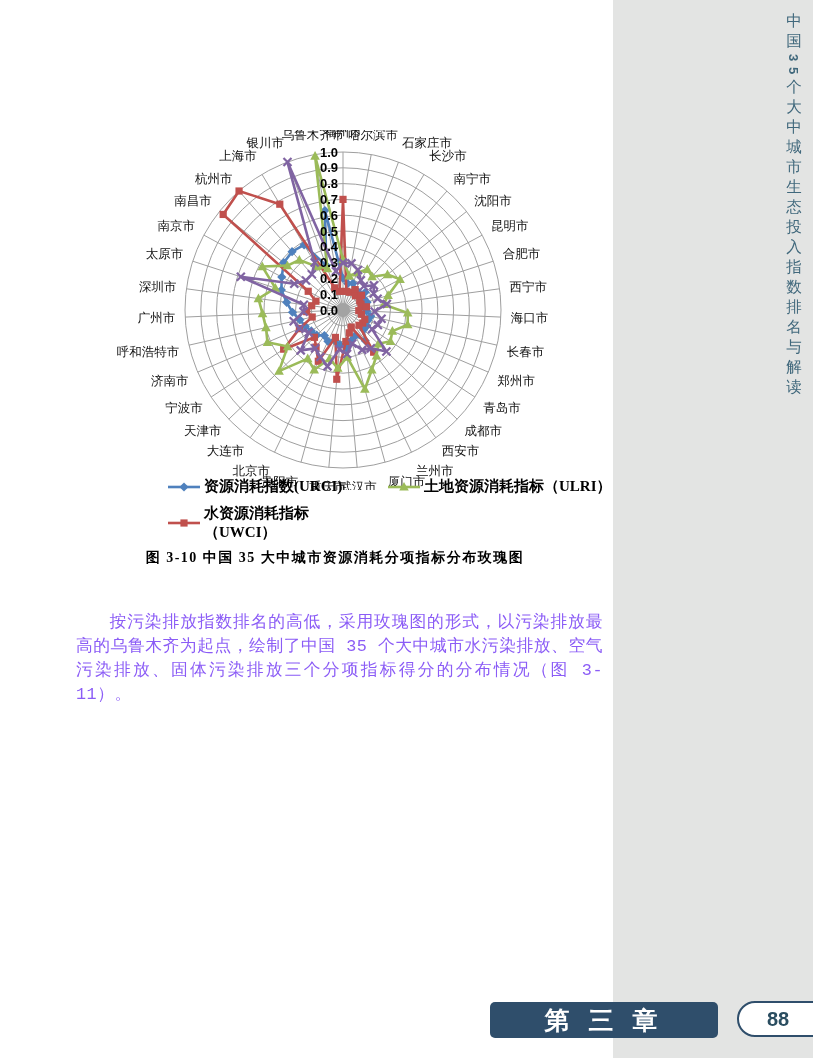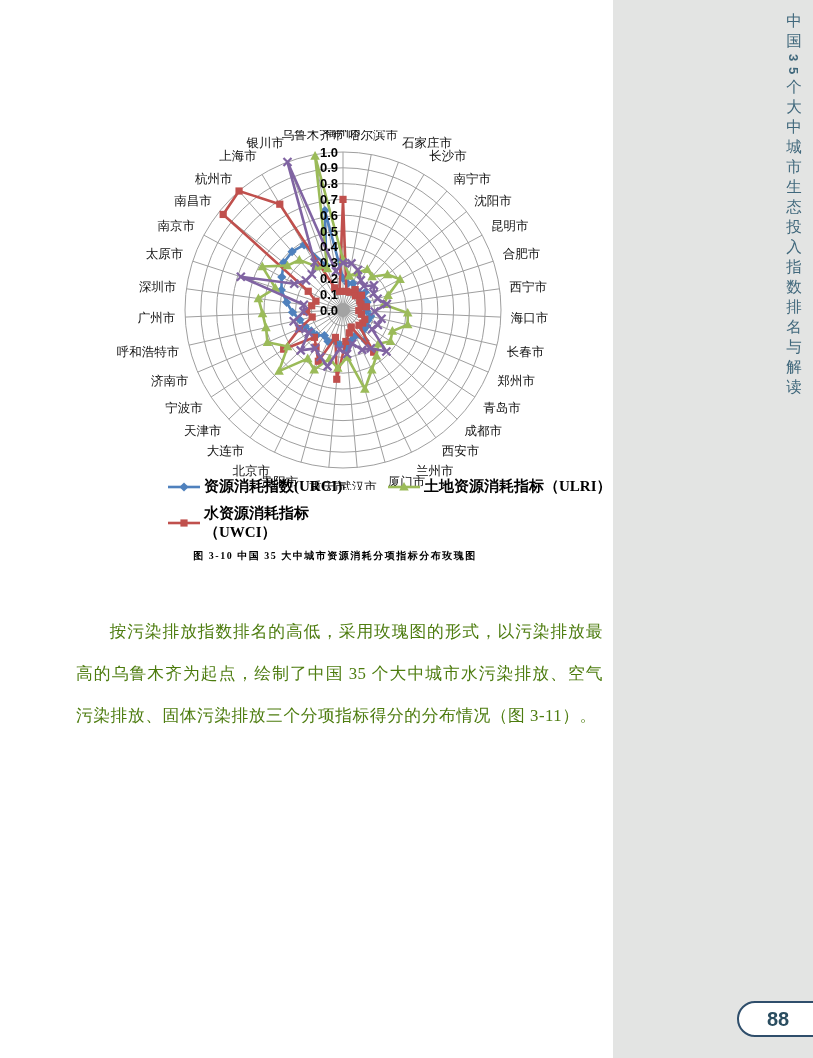--- a/index.html
+++ b/index.html
@@ -28,27 +28,27 @@
   
   #legend{
     position:absolute;left:168px;top:477px;width:480px;
     display:grid;grid-template-columns:212px auto;row-gap:9px;column-gap:0px;gap:8px;
   }
   .legend-item{display:flex;align-items:center;font-size:15px;font-weight:bold;color:#000;}
   .legend-item svg{margin-right:4px;flex:0 0 auto;}
   
   #caption{
     position:absolute;left:75px;top:549px;width:520px;text-align:center;
-    font-size:10px;font-weight:bold;letter-spacing:1.5px;color:#000;
+    font-size:14px;font-weight:bold;letter-spacing:1.5px;color:#000;
   }
   
   #body-par{
     position:absolute;left:76px;top:611px;width:527px;
-    font-size:16.8px;line-height:42px;text-align:justify;text-justify:inter-character;
-    text-indent:2em;color:#4d7c0f;letter-spacing:0.5px;
+    font-size:16.8px;line-height:24px;text-align:justify;text-justify:inter-character;
+    text-indent:2em;color:#8b5cf6;letter-spacing:0.5px;font-family:Liberation Mono, monospace;
   }
   
   #chapter-bar{
     position:absolute;left:490px;top:1002px;width:228px;height:36px;
     background:#2f4e6b;border-radius:5px;display:flex;align-items:center;justify-content:center;
     color:#fff;font-size:25px;font-weight:bold;letter-spacing:6px;
     font-family:"Liberation Sans","DejaVu Sans",sans-serif;
   }
   #page-pill{
     position:absolute;left:737px;top:1001px;width:110px;height:36px;
@@ -384,16 +384,19 @@
           <rect x="12.4" y="3.4" width="7.2" height="7.2" fill="#C0504D"></rect>
         </svg>
         <span>水资源消耗指标（UWCI）</span>
       </div>
     </div>
 
   <div id="caption">图 3-10 中国 35 大中城市资源消耗分项指标分布玫瑰图</div>
 
   <div id="body-par">按污染排放指数排名的高低，采用玫瑰图的形式，以污染排放最高的乌鲁木齐为起点，绘制了中国 35 个大中城市水污染排放、空气污染排放、固体污染排放三个分项指标得分的分布情况（图 3-11）。</div>
 
+  <div id="chapter-bar">
+    <span>第 三 章</span>
+  </div>
   <div id="page-pill">
     <span>88</span>
   </div>
 </div>
 
 </body></html>

